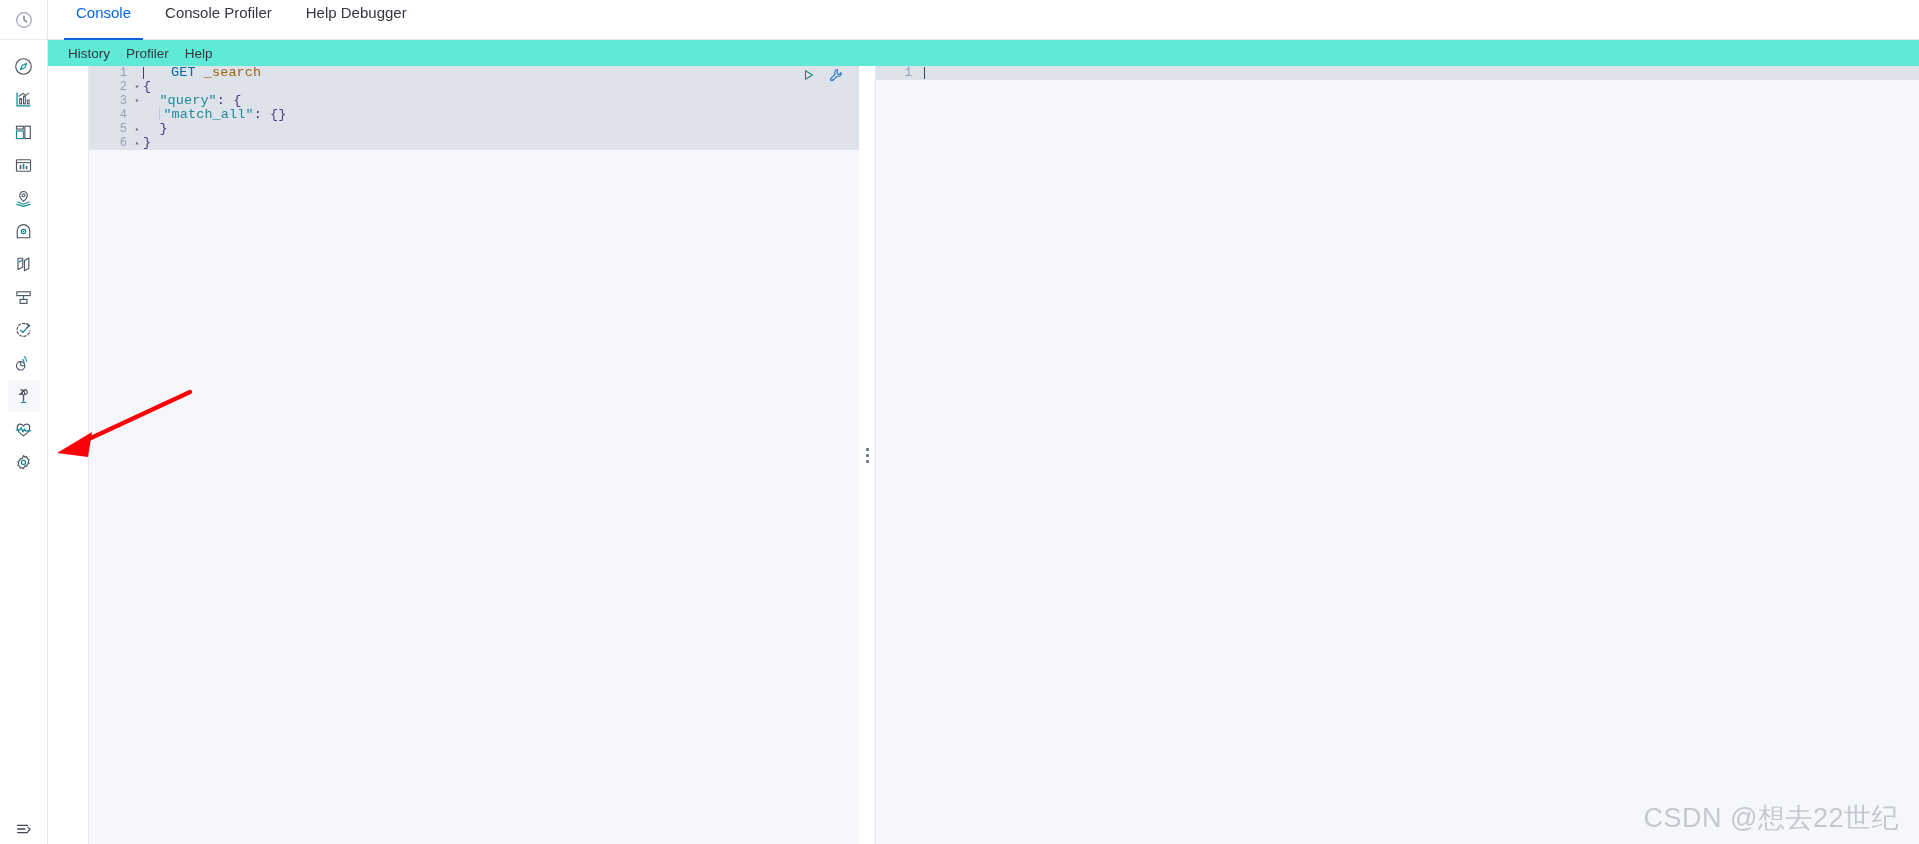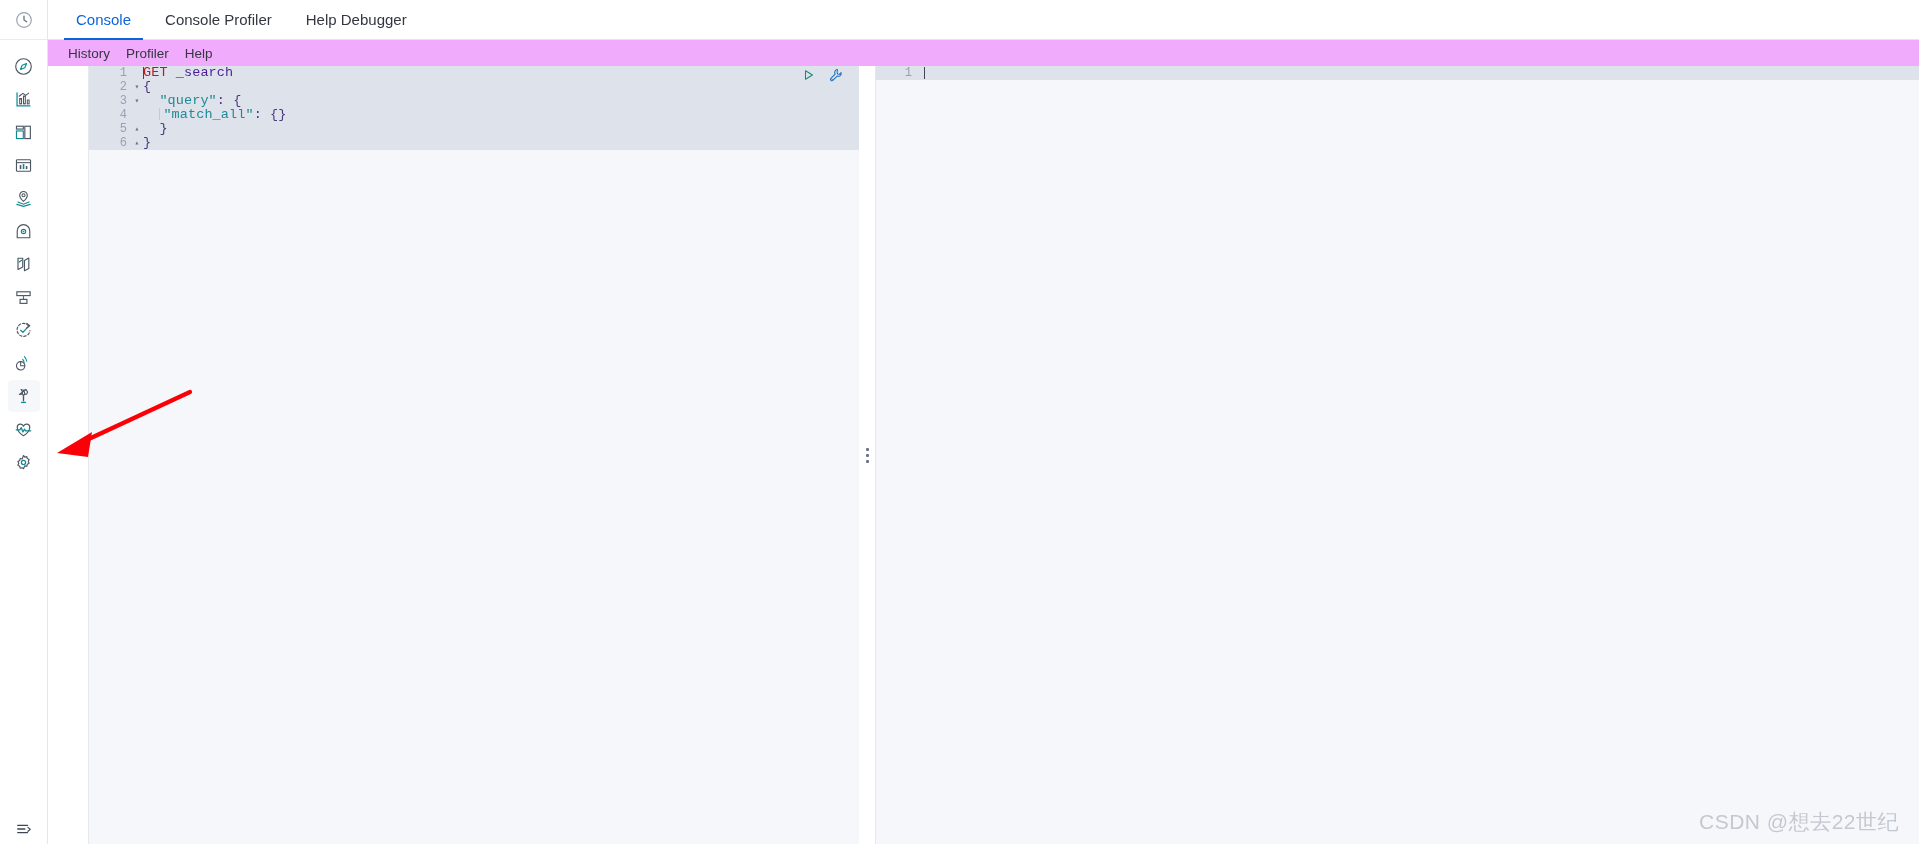--- a/index.html
+++ b/index.html
@@ -91,22 +91,22 @@
     flex: 0 0 40px;
     display: flex;
     align-items: stretch;
     padding-left: 16px;
     border-bottom: 1px solid #e3e6ec;
     background: #ffffff;
     box-sizing: border-box;
   }
   .tab {
     display: flex;
-    align-items: center;
-    padding: 16px 12px;
+    align-items: flex-start;
+    padding: 4px 12px;
     font-size: 15px;
     color: #343741;
     cursor: pointer;
     position: relative;
     white-space: nowrap;
   }
   .tab + .tab { margin-left: 10px; }
   .tab.active {
     color: #0b64dd;
     font-weight: 400;
@@ -119,21 +119,21 @@
     background: #0b64dd;
   }
 
   
   .submenu {
     height: 26px;
     flex: 0 0 26px;
     display: flex;
     align-items: center;
     padding-left: 12px;
-    background: #f0abfc;
+    background: #5eead4;
     box-sizing: border-box;
   }
   .submenu-item {
     font-size: 13.5px;
     color: #343741;
     padding: 0 8px;
     cursor: pointer;
     white-space: nowrap;
   }
 
@@ -195,22 +195,22 @@
     line-height: 14px;
     user-select: none;
   }
   .code-text {
     flex: 1 1 auto;
     white-space: pre;
     color: #1b2335;
     line-height: 14px;
     letter-spacing: 0.1px;
   }
-  .tok-method { color: #b91c1c; }
-  .tok-url    { color: #4c1d95; }
+  .tok-method { color: #0369a1; margin-left: 28px; }
+  .tok-url    { color: #a16207; }
   .tok-brace  { color: #4a3a7d; }
   .tok-key    { color: #1f8a96; }
   .tok-punct  { color: #4a3a7d; }
   .indent-guide {
     display: inline-block;
     border-left: 1px solid #c3c9d6;
     height: 12px;
     margin-right: 3px;
     vertical-align: -2px;
   }
@@ -306,21 +306,21 @@
     width: 1919px; height: 844px;
     pointer-events: none;
     z-index: 50;
   }
 
   
   .watermark {
     position: absolute;
     right: 20px;
     bottom: 8px;
-    font-size: 21px;
+    font-size: 27px;
     color: #c3c8d1;
     font-family: "Liberation Sans", sans-serif;
     letter-spacing: 0.5px;
     z-index: 60;
     white-space: nowrap;
   }
 </style>
 </head>
 <body>
 

